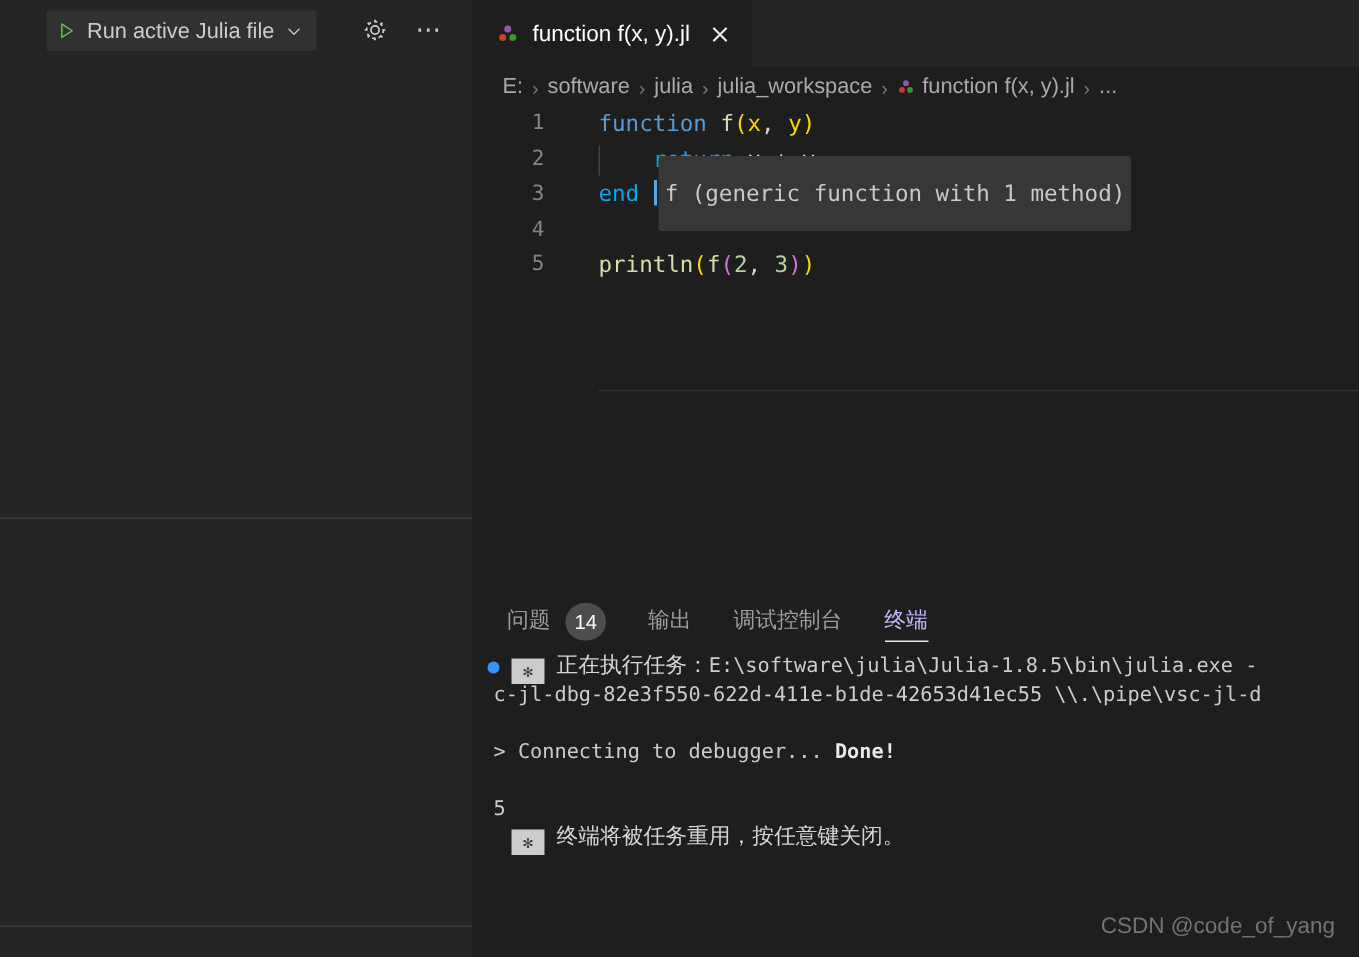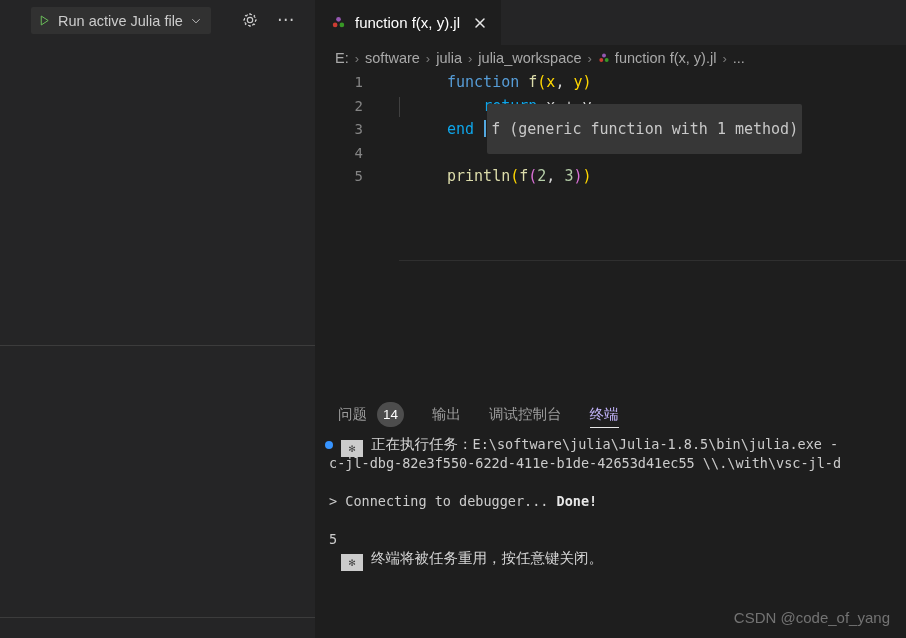--- a/index.html
+++ b/index.html
@@ -97,21 +97,21 @@
   .code-line{
     position:relative;height:23.5px;
     font-family:"DejaVu Sans Mono","Liberation Mono",monospace;
     font-size:15px;line-height:23.5px;white-space:pre;
   }
   .ln{
     position:absolute;left:0;top:0;width:48px;text-align:right;
     color:#858585;font-family:"DejaVu Sans Mono","Liberation Mono",monospace;
     font-size:14px;line-height:23.5px;
   }
-  .ltext{position:absolute;left:84px;top:0;margin-left:48px;}
+  .ltext{position:absolute;left:84px;top:0;}
   .indent-guide{
     position:absolute;left:84px;top:2px;width:1px;height:20px;background:#404040;
   }
   .line5-underline{
     position:absolute;left:84px;top:189px;width:507px;height:1px;background:#2f2f2f;
   }
   .cursor{
     display:inline-block;width:2px;height:17px;background:#53a8e0;
     vertical-align:-3px;margin:0 1px;
   }
@@ -291,21 +291,21 @@
         <div class="ptab">
           <span class="ptab-label">调试控制台</span>
         </div>
         <div class="ptab active">
           <span class="ptab-label">终端</span>
         </div>
       </div>
 
     <div class="terminal" id="terminal-body">
         <div class="tline" style="padding-left: 26px;"><span class="blue-dot"></span><span class="star-box">✻</span><span class="cn">正在执行任务：</span><span>E:\software\julia\Julia-1.8.5\bin\julia.exe -</span></div>
-        <div class="tline"><span>c-jl-dbg-82e3f550-622d-411e-b1de-42653d41ec55 \\.\with\vsc-jl-d</span></div>
+        <div class="tline"><span>c-jl-dbg-82e3f550-622d-411e-b1de-42653d41ec55 \\.\pipe\vsc-jl-d</span></div>
         <div class="tline">&nbsp;</div>
         <div class="tline"><span class="prompt">&gt;</span><span> Connecting to debugger... </span><span class="t-bold">Done!</span></div>
         <div class="tline">&nbsp;</div>
         <div class="tline"><span>5</span></div>
         <div class="tline" style="padding-left: 26px;"><span class="star-box">✻</span><span class="cn">终端将被任务重用，按任意键关闭。</span></div>
       </div>
   </div>
 
   <div class="watermark">CSDN @code_of_yang</div>
 </div>

